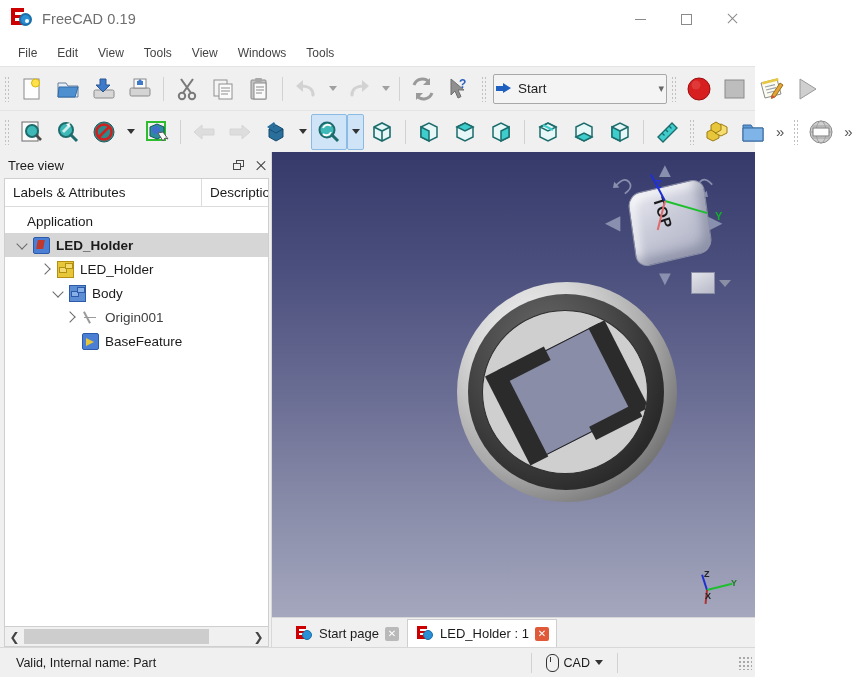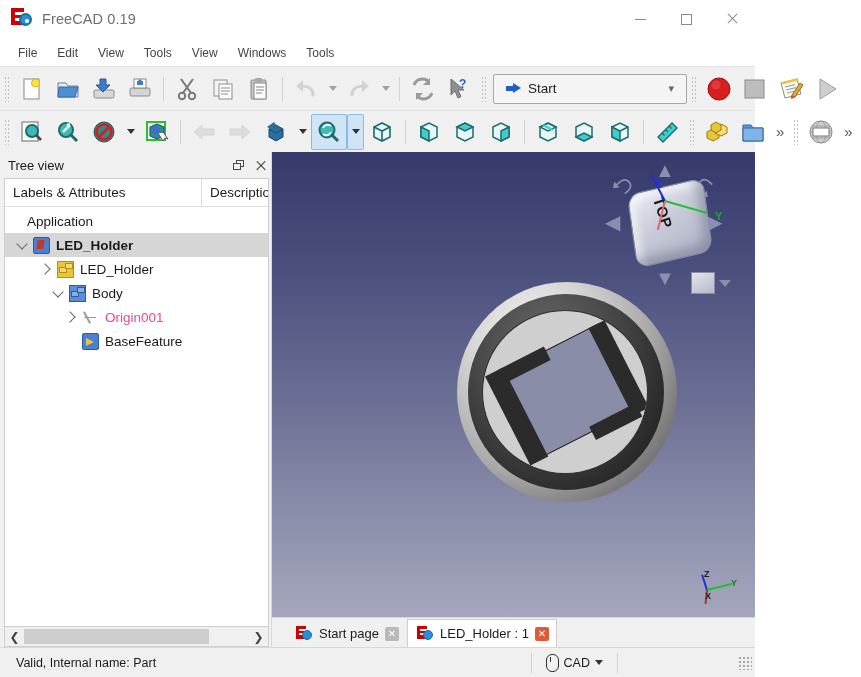--- a/index.html
+++ b/index.html
@@ -50,21 +50,21 @@
         border:1px solid transparent;border-radius:2px;flex:none;position:relative;}
   .tbtn.sm{width:15px;}
   .tbtn.active{background:#cfe4f7;border-color:#8bbbe4;}
   .tbtn.dis{opacity:.42;}
   .caret{width:0;height:0;border-left:4px solid transparent;border-right:4px solid transparent;
          border-top:5px solid #333;}
   .chev{font-size:15px;color:#555;padding:0 5px;flex:none;}
 
   
   .wbcombo{height:28px;min-width:168px;background:#f4f4f4;border:1px solid #a8a8a8;border-radius:2px;
-           display:flex;align-items:center;padding:0 12px;flex:none;margin-left:2px;}
+           display:flex;align-items:center;padding:0 2px;flex:none;margin-left:2px;}
   .wbcombo .arrw{width:15px;height:11px;position:relative;margin-right:7px;flex:none;}
   .wbcombo .arrw::before{content:"";position:absolute;left:0;top:3px;width:8px;height:5px;background:#1f5fbf;}
   .wbcombo .arrw::after{content:"";position:absolute;left:7px;top:0;width:0;height:0;
       border-top:5.5px solid transparent;border-bottom:5.5px solid transparent;border-left:8px solid #1f5fbf;}
   .wbcombo .lbl{font-size:13.5px;color:#222;}
   .wbcombo .dn{margin-left:auto;color:#666;font-size:11px;}
 
   
   .body{flex:1;display:flex;min-height:0;background:#f0f0f0;}
 
@@ -91,21 +91,21 @@
   .colcell.c2{flex:1;}
   .treelist{flex:1;overflow:hidden;padding-top:2px;background:#fff;}
   .trow{height:24px;display:flex;align-items:center;font-size:13.5px;color:#1b1b1b;white-space:nowrap;}
   .trow.sel{background:#d6d6d6;font-weight:bold;}
   .tw{width:22px;display:flex;align-items:center;justify-content:center;flex:none;color:#6a6a6a;font-size:11px;}
   .tw .arr{width:7px;height:7px;border-right:1.6px solid #6a6a6a;border-bottom:1.6px solid #6a6a6a;}
   .tw .arr.down{transform:rotate(45deg);margin-top:-3px;}
   .tw .arr.right{transform:rotate(-45deg);margin-left:-2px;}
   .ticon{width:17px;height:17px;margin-right:6px;flex:none;position:relative;}
   .tlabel{line-height:17px;}
-  .tlabel.dim{color:#ec4899;}
+  .tlabel.dim{color:#404040;}
 
   
   .ic-doc{background:#4a7fd4;border:1px solid #2d5aa8;border-radius:2px;box-sizing:border-box;}
   .ic-doc::after{content:"";position:absolute;left:3px;top:2px;width:7px;height:9px;background:#c0392b;
                  transform:skewX(-10deg);}
   .ic-part{background:#e8c63a;border:1px solid #b38f12;box-sizing:border-box;}
   .ic-part::before{content:"";position:absolute;left:1px;top:5px;width:8px;height:6px;background:#f3da70;border:1px solid #b38f12;box-sizing:border-box;}
   .ic-part::after{content:"";position:absolute;left:7px;top:1px;width:8px;height:6px;background:#f3da70;border:1px solid #b38f12;box-sizing:border-box;}
   .ic-body{background:#5d8ed4;border:1px solid #2d5aa8;box-sizing:border-box;}
   .ic-body::before{content:"";position:absolute;left:1px;top:5px;width:8px;height:6px;background:#86b0e6;border:1px solid #2d5aa8;box-sizing:border-box;}

